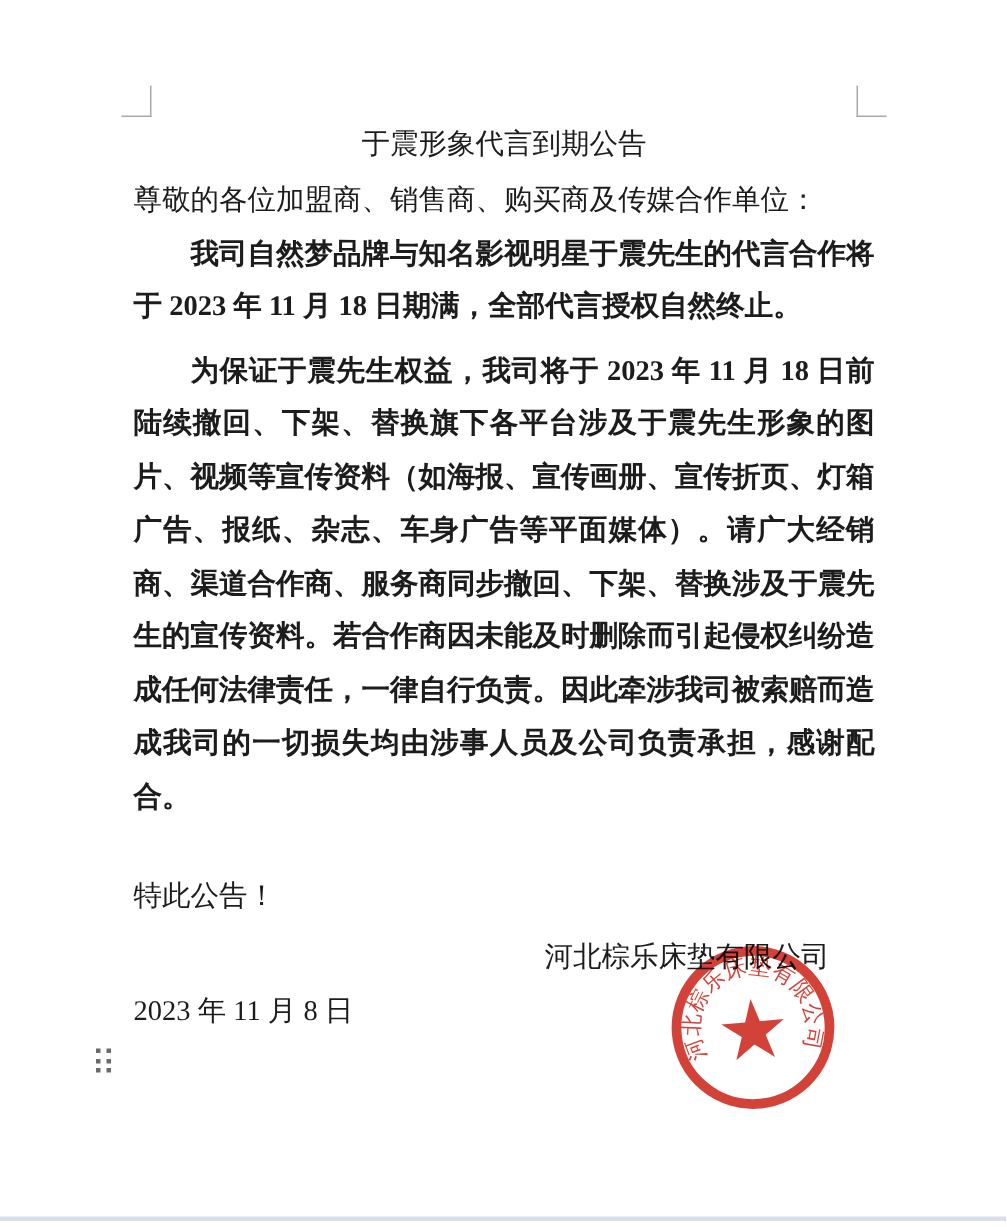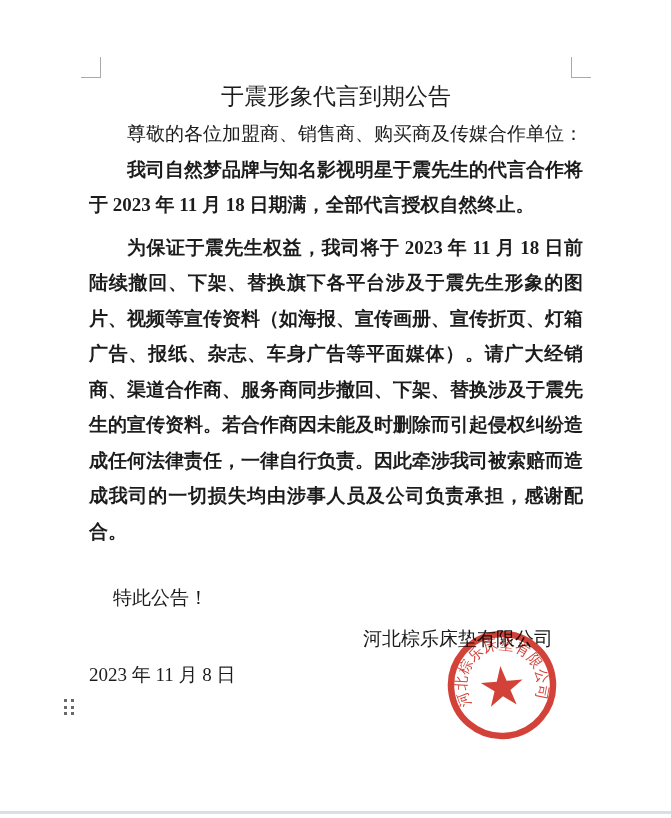--- a/index.html
+++ b/index.html
@@ -19,35 +19,35 @@
   .crop-mark.tr { left: 571px; top: 57px; border-left: 1px solid #a9a9a9; border-bottom: 1px solid #a9a9a9; }
 
   .content {
     position: absolute;
     left: 89px; top: 84px;
     width: 494px;
     font-size: 19px;
     line-height: 35.5px;
   }
   .doc-title {
-    font-size: 23px;
+    font-size: 19px;
     font-weight: normal;
     text-align: center;
     line-height: 26px;
     margin-bottom: 6px;
   }
-  .salutation { text-align: right; }
+  .salutation { text-align: left; }
   .para {
     text-indent: 2em;
     text-align: justify;
     font-weight: bold;
   }
   .para.p2 { margin-top: 7px; }
   .para.p3 { margin-top: 2px; }
-  .closing { margin-top: 30.5px; margin-left: 24px; }
+  .closing { margin-top: 30.5px; }
   .company-line { margin-top: 5.5px; text-align: right; padding-right: 30px; }
   .date-line { margin-top: 0.5px; padding-right: 36px; }
 
   
   .seal {
     position: absolute;
     left: 440px; top: 623px;
     width: 124px; height: 124px;
     mix-blend-mode: multiply;
     opacity: 0.92;

